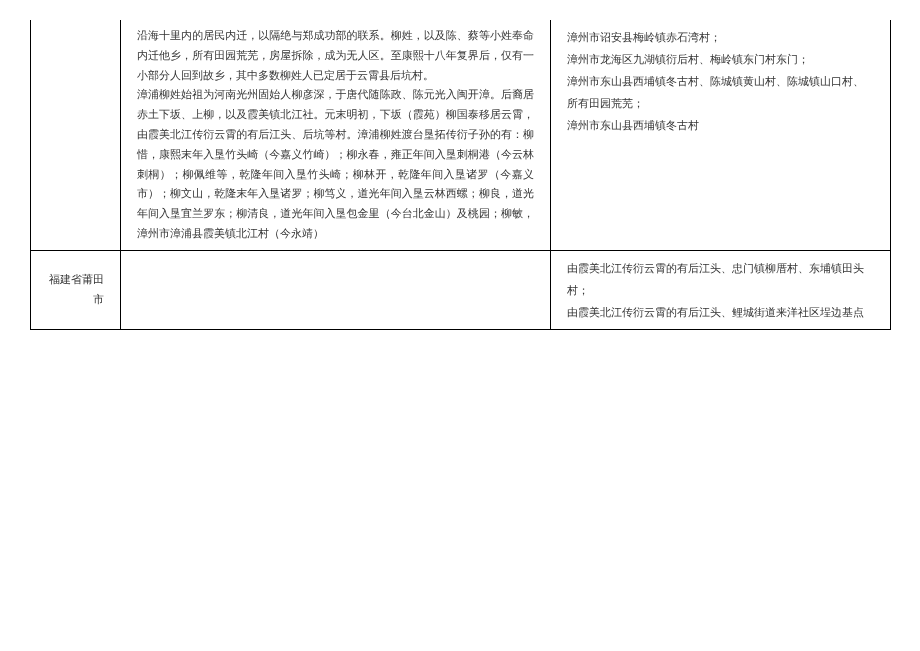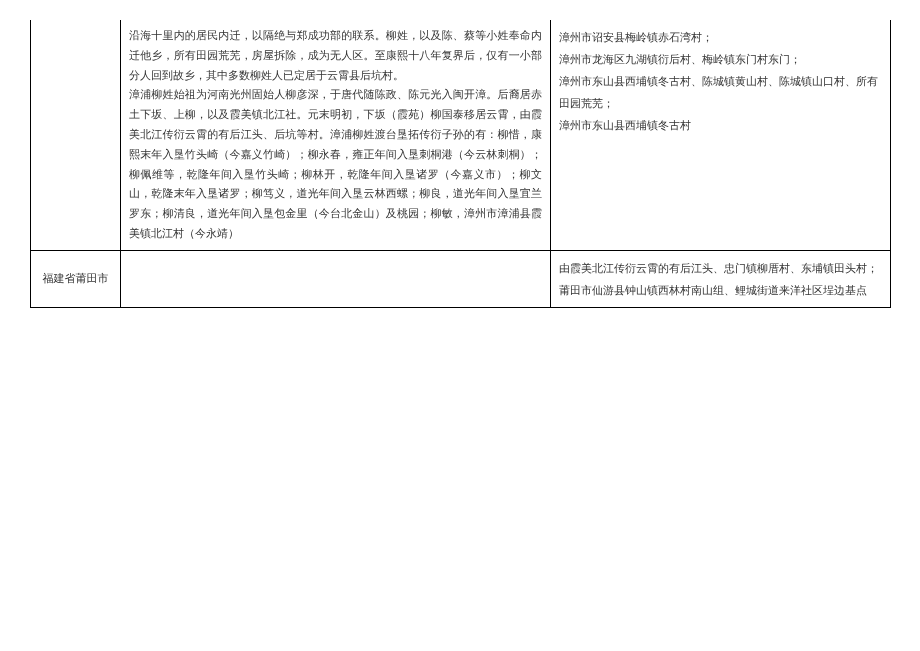--- a/index.html
+++ b/index.html
@@ -17,27 +17,27 @@
       color: #333;
     }
     table {
       border-collapse: collapse;
       width: 100%;
       table-layout: fixed;
     }
     td {
       border: 1px solid #000;
       vertical-align: top;
-      padding: 6px 8px;
+      padding: 6px 16px;
       line-height: 1.8;
       font-size: 11px;
     }
     .col1 {
       width: 90px;
-      text-align: center;
+      text-align: right;
       vertical-align: middle;
     }
     .col2 {
       width: 430px;
     }
     .col3 {
       width: 340px;
     }
     .no-top-border {
       border-top: none;
@@ -75,17 +75,17 @@
     </tr>
     <tr>
       <td class="col1">
         <span>福建省莆田市</span>
       </td>
       <td class="body-text">
         <span></span>
       </td>
       <td class="loc-text">
         <div>由霞美北江传衍云霄的有后江头、忠门镇柳厝村、东埔镇田头村；</div>
-        <div>莆田市仙游县钟山镇西林村南山组、鲤城街道来洋社区埕边基点</div>
+        <div>由霞美北江传衍云霄的有后江头、鲤城街道来洋社区埕边基点</div>
       </td>
     </tr>
   </tbody>
 </table>
 
 </body></html>

